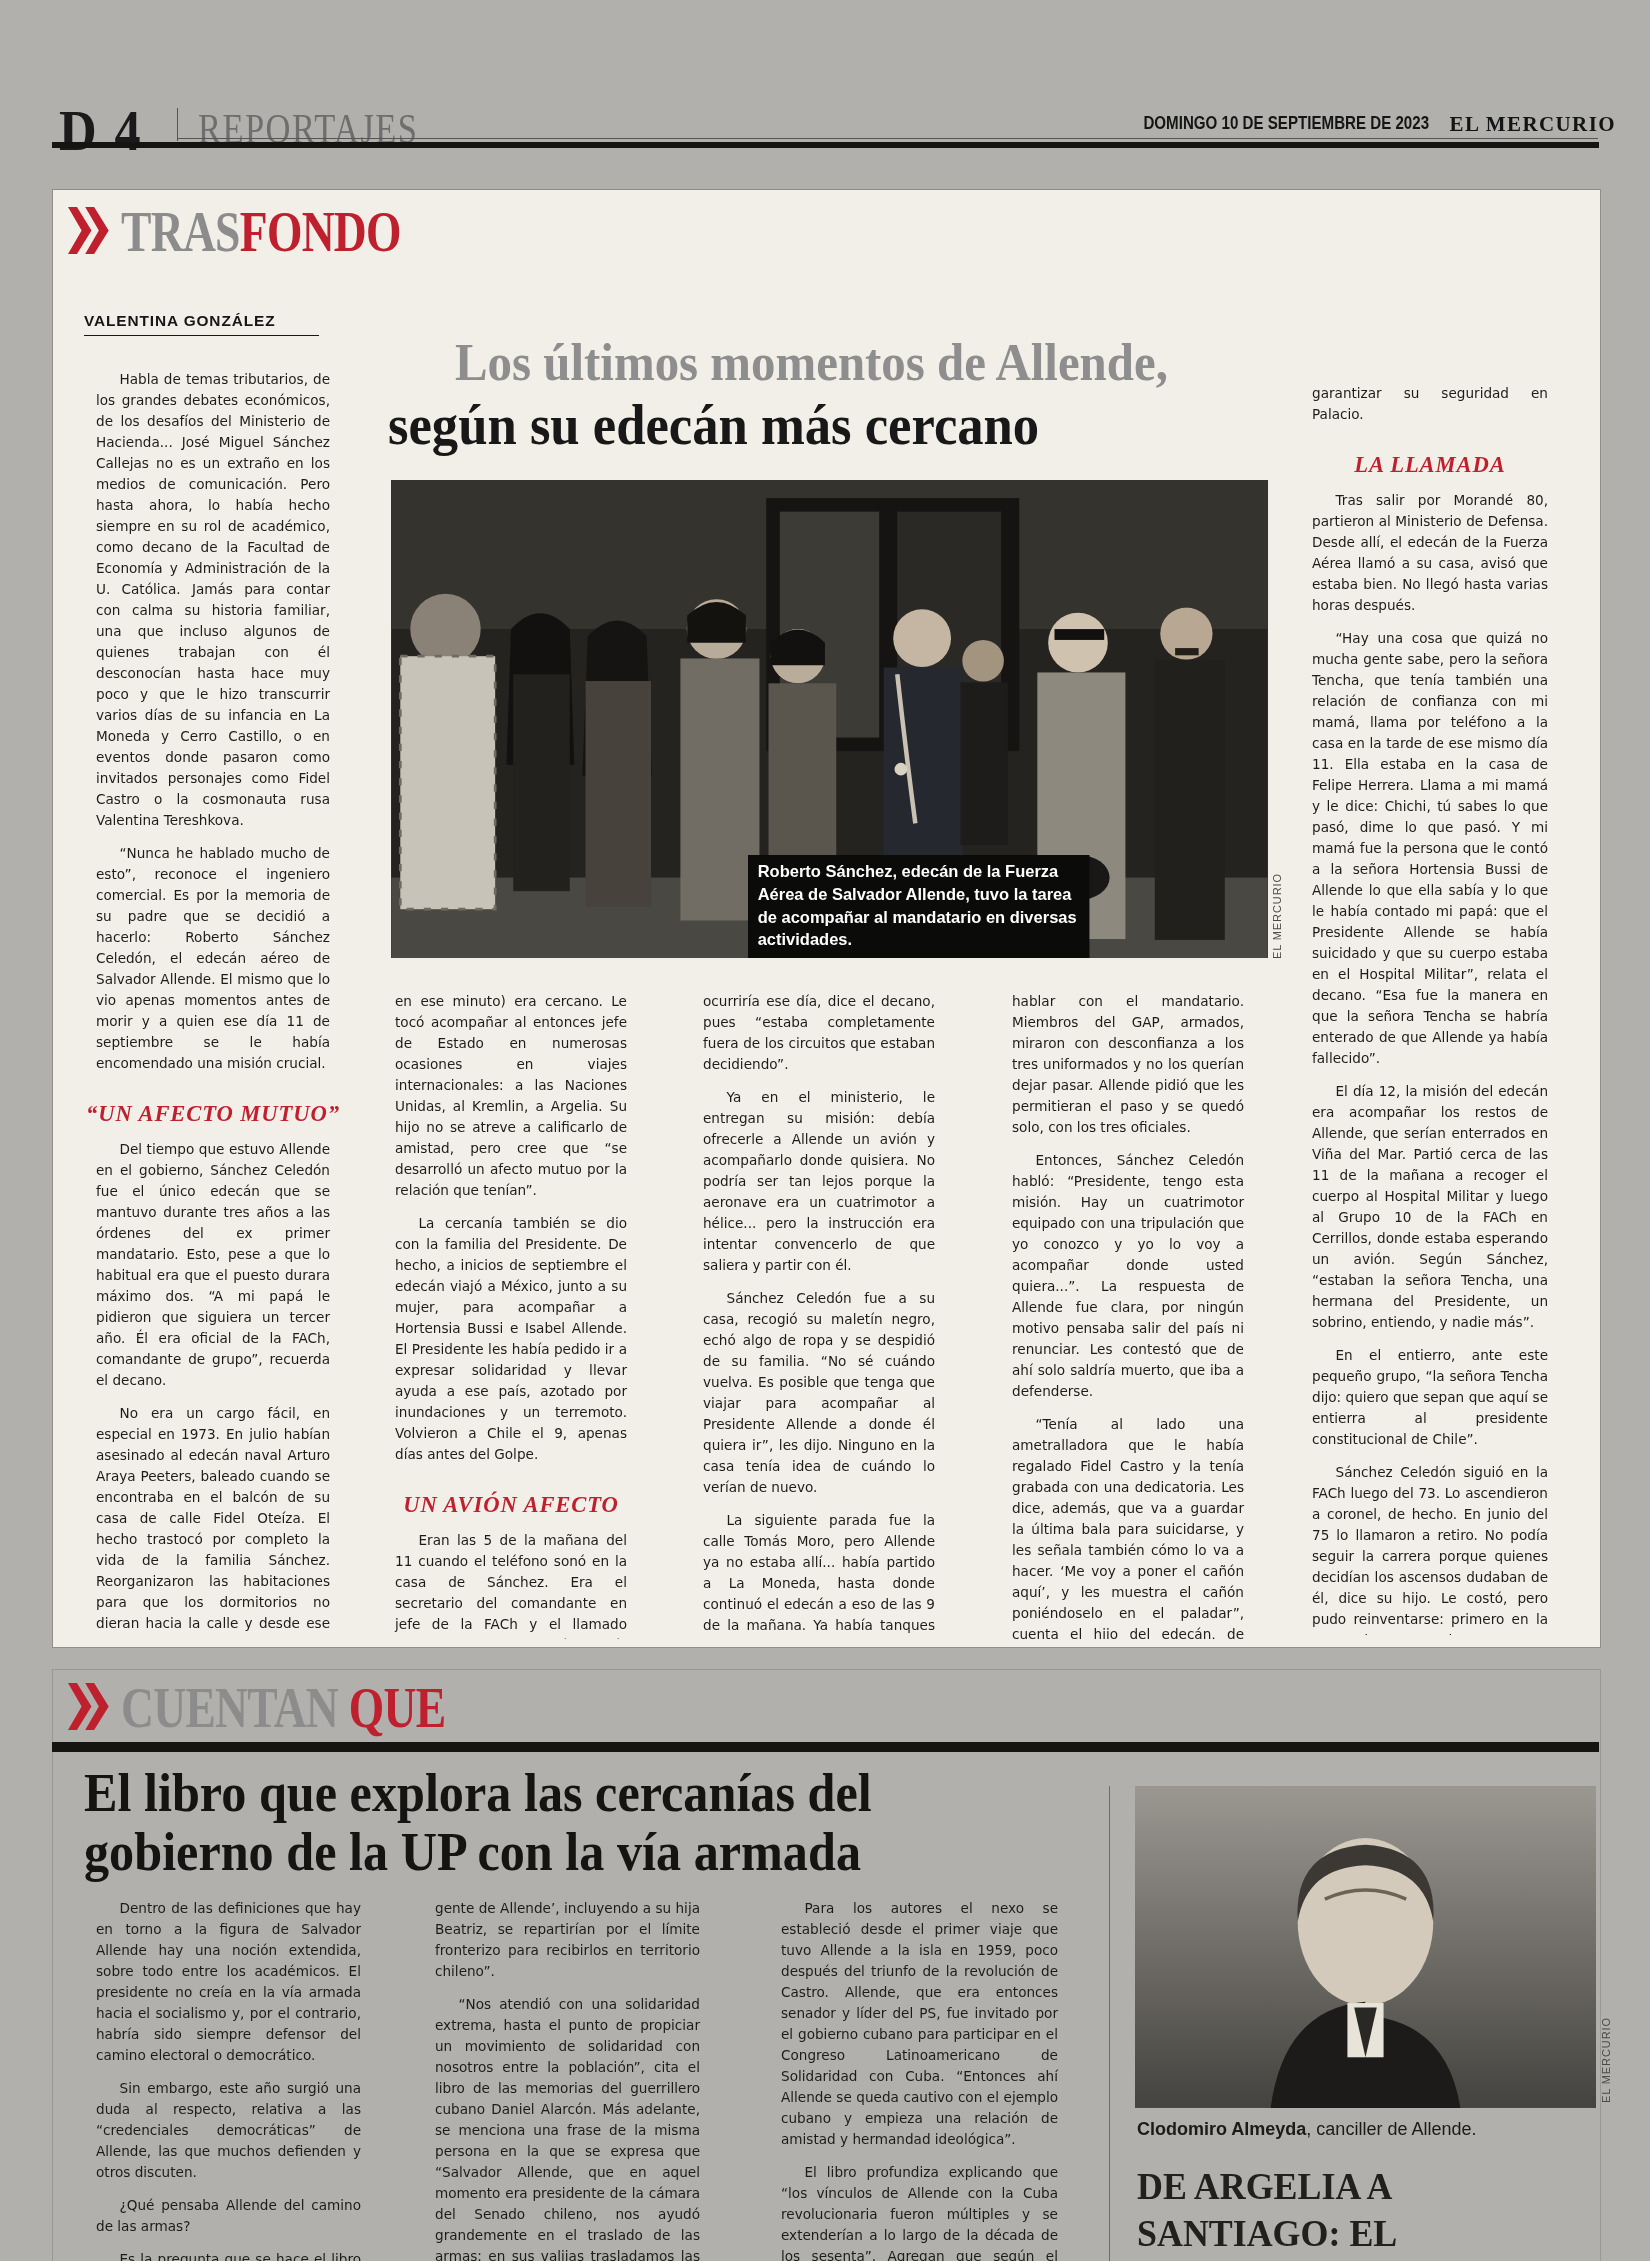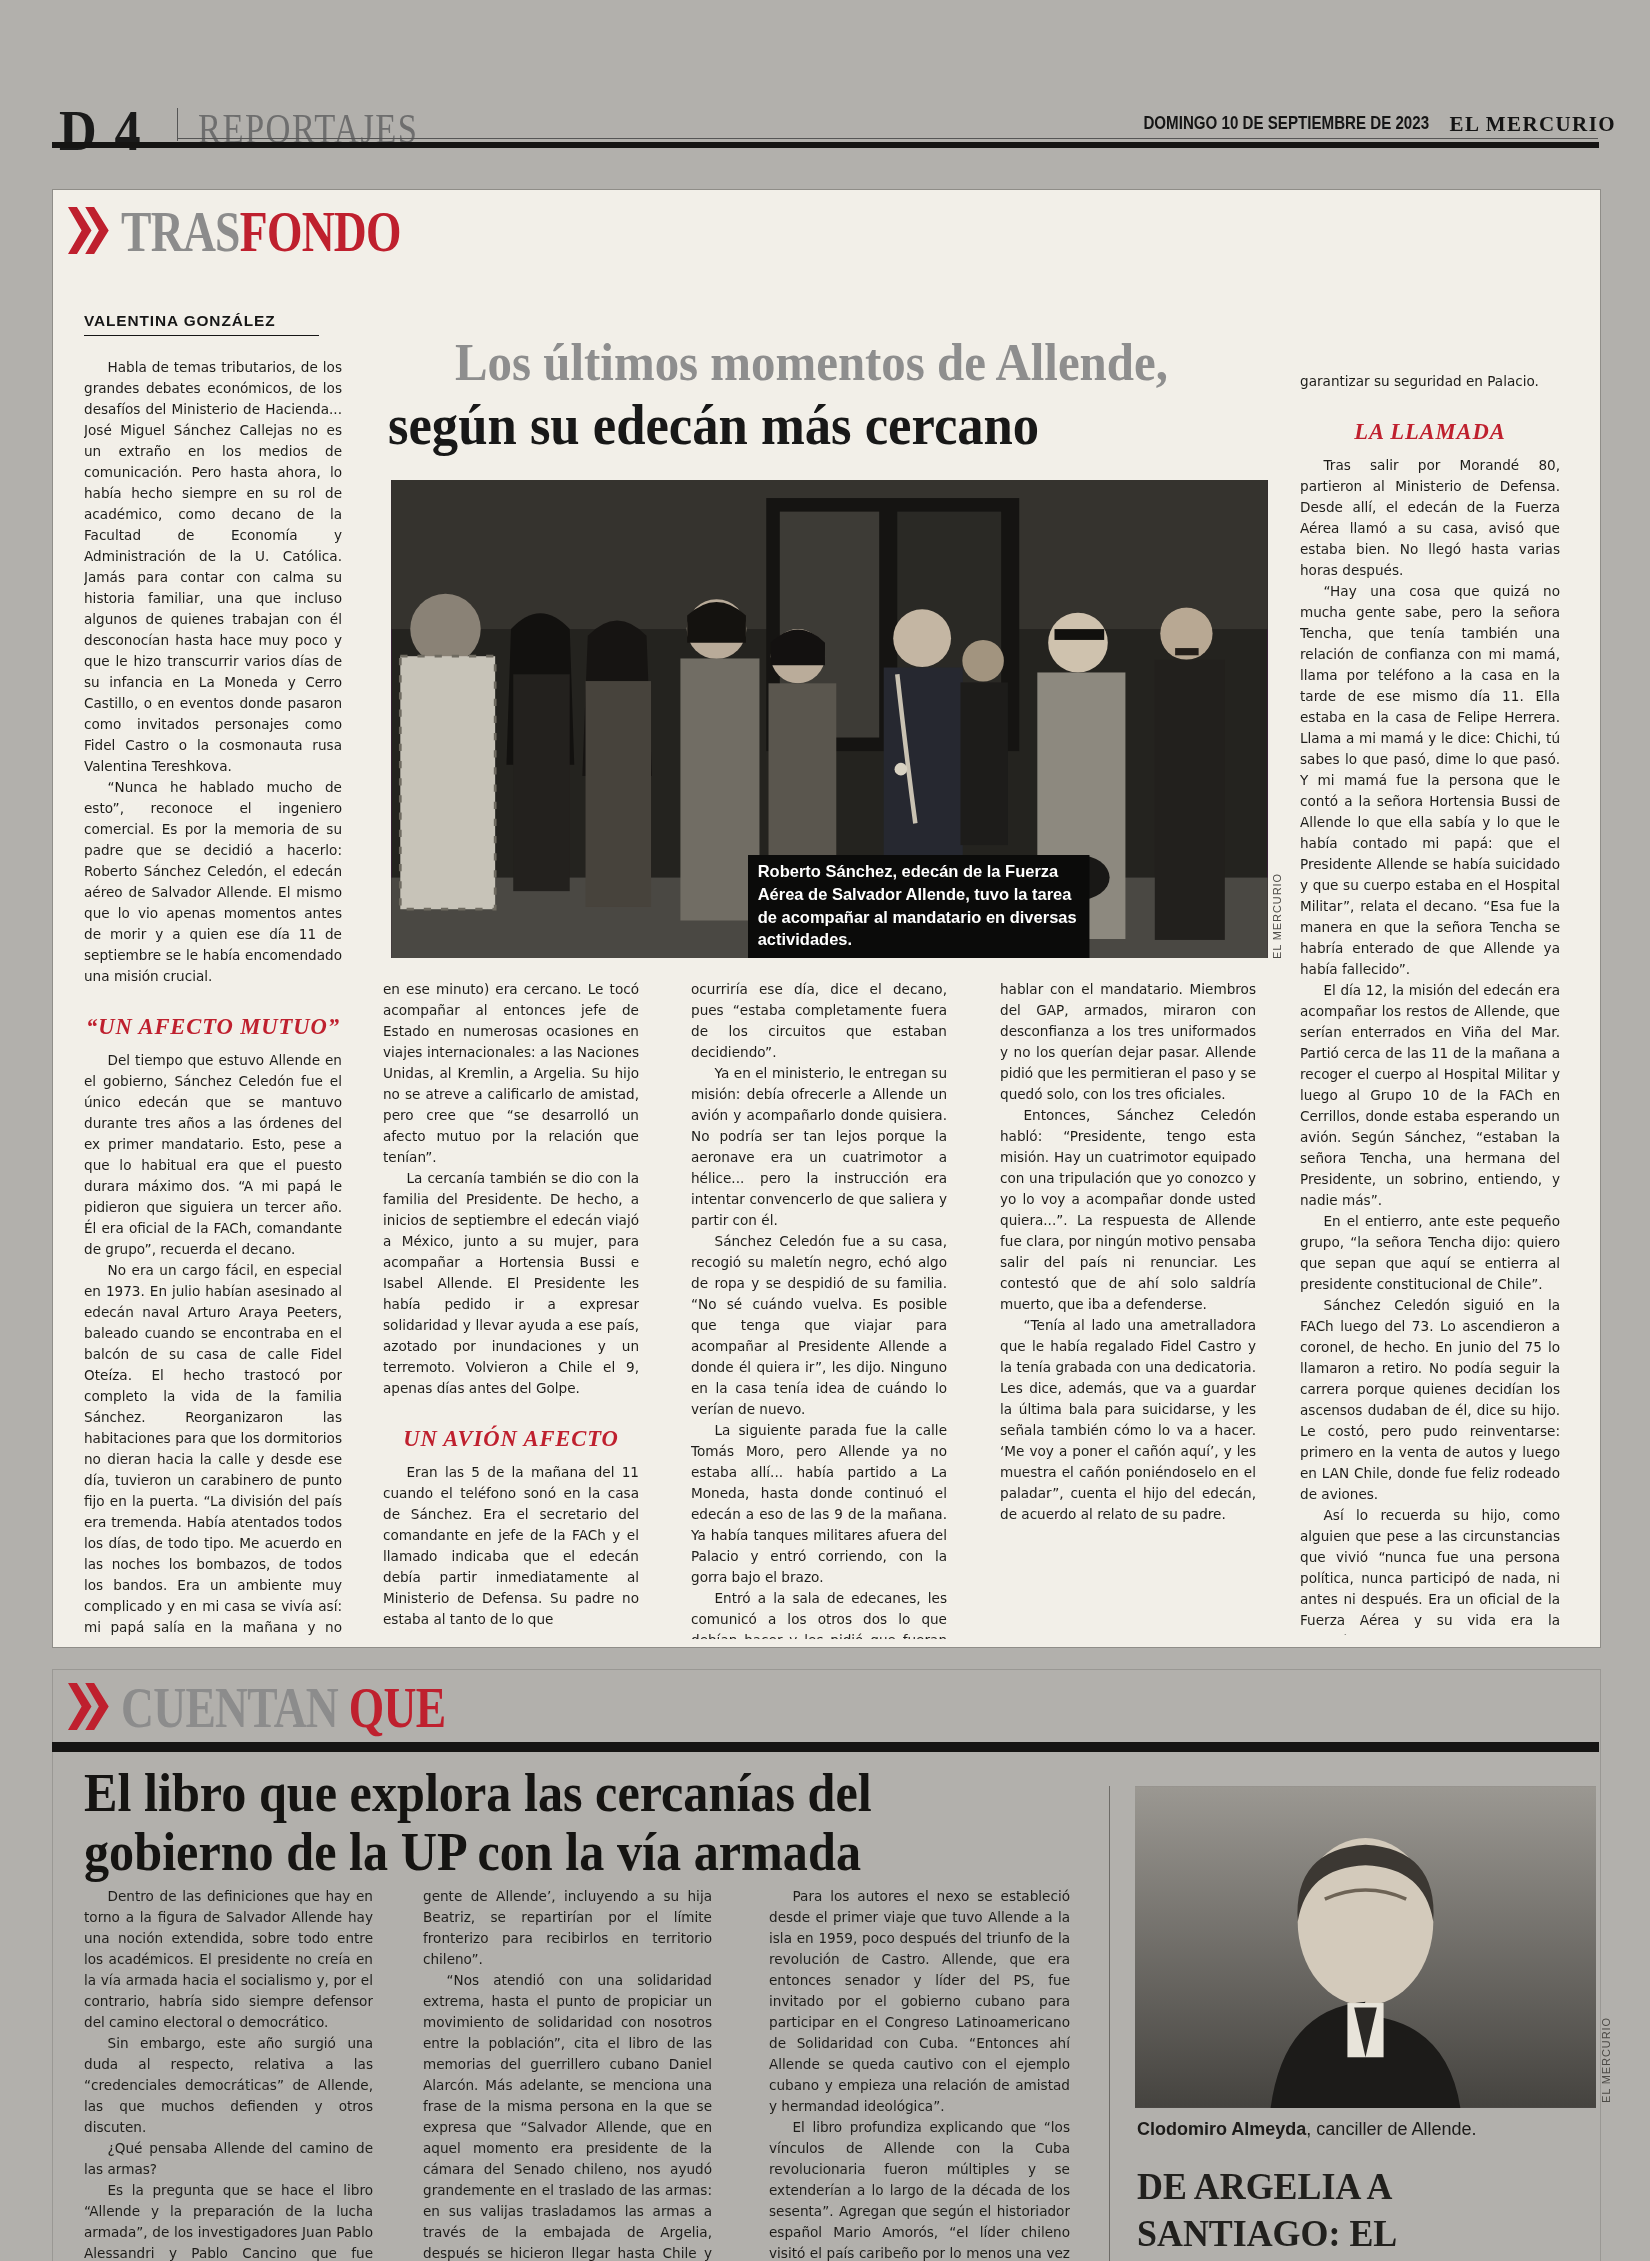--- a/index.html
+++ b/index.html
@@ -24,25 +24,25 @@
         clip-path:polygon(0 0,38% 0,100% 50%,38% 100%,0 100%,58% 50%);}
   .chev+.chev{margin-left:-6.3px;}
   .kicker-text{font:bold 57px/1 "Liberation Serif",serif;letter-spacing:-0.9px;transform:scaleX(.8);transform-origin:left center;white-space:nowrap;}
   .kick-gray{color:#8c8c8c;} .kick-red{color:#bf202e;}
   
   .byline{font:bold 15.4px/1 "Liberation Sans",sans-serif;color:#161616;letter-spacing:0.9px;
           border-bottom:1.8px solid #161616;padding-bottom:6.3px;}
   .h1a{font:bold 52px/1.05 "Liberation Serif",serif;color:#8e8e8e;transform:scaleX(.94);transform-origin:left top;white-space:nowrap;}
   .h1b{font:bold 56px/1.05 "Liberation Serif",serif;color:#181818;transform:scaleX(.94);transform-origin:left top;white-space:nowrap;}
   .col{text-align:justify;font:13.6px/21px "DejaVu Sans",sans-serif;color:#1d1c19;overflow:hidden;}
-  .para{text-indent:23.5px;margin:0;}
+  .para{text-indent:23.5px;margin:12px;}
   .para.ni{text-indent:0;}
   .subhead{font:italic bold 22.6px/1.2 "Liberation Serif",serif;color:#bf202e;letter-spacing:0.9px;
            margin:26px 0 10px;text-indent:0;text-align:center;}
-  .photo-frame{overflow:hidden;background:#701a75;}
+  .photo-frame{overflow:hidden;background:#b91c1c;}
   .caption-box{background:#0b0b0a;color:#fff;font:bold 17px/22.6px "Liberation Sans",sans-serif;
                padding:6.3px 10px;transform:scaleX(.97);transform-origin:left top;}
   .vcredit{writing-mode:vertical-rl;transform:rotate(180deg);font:11px/1 "Liberation Sans",sans-serif;
            color:#4c4a46;letter-spacing:0.9px;white-space:nowrap;}
   
   .h2line{font:bold 54px/1 "Liberation Serif",serif;color:#151412;transform:scaleX(.93);transform-origin:left top;white-space:nowrap;}
   .divider-v{width:1.4px;background:#6e6c68;}
   
   .alm-caption{font:18px/1.2 "Liberation Sans",sans-serif;color:#1c1b19;}
   .alm-caption b{font-weight:bold;}

